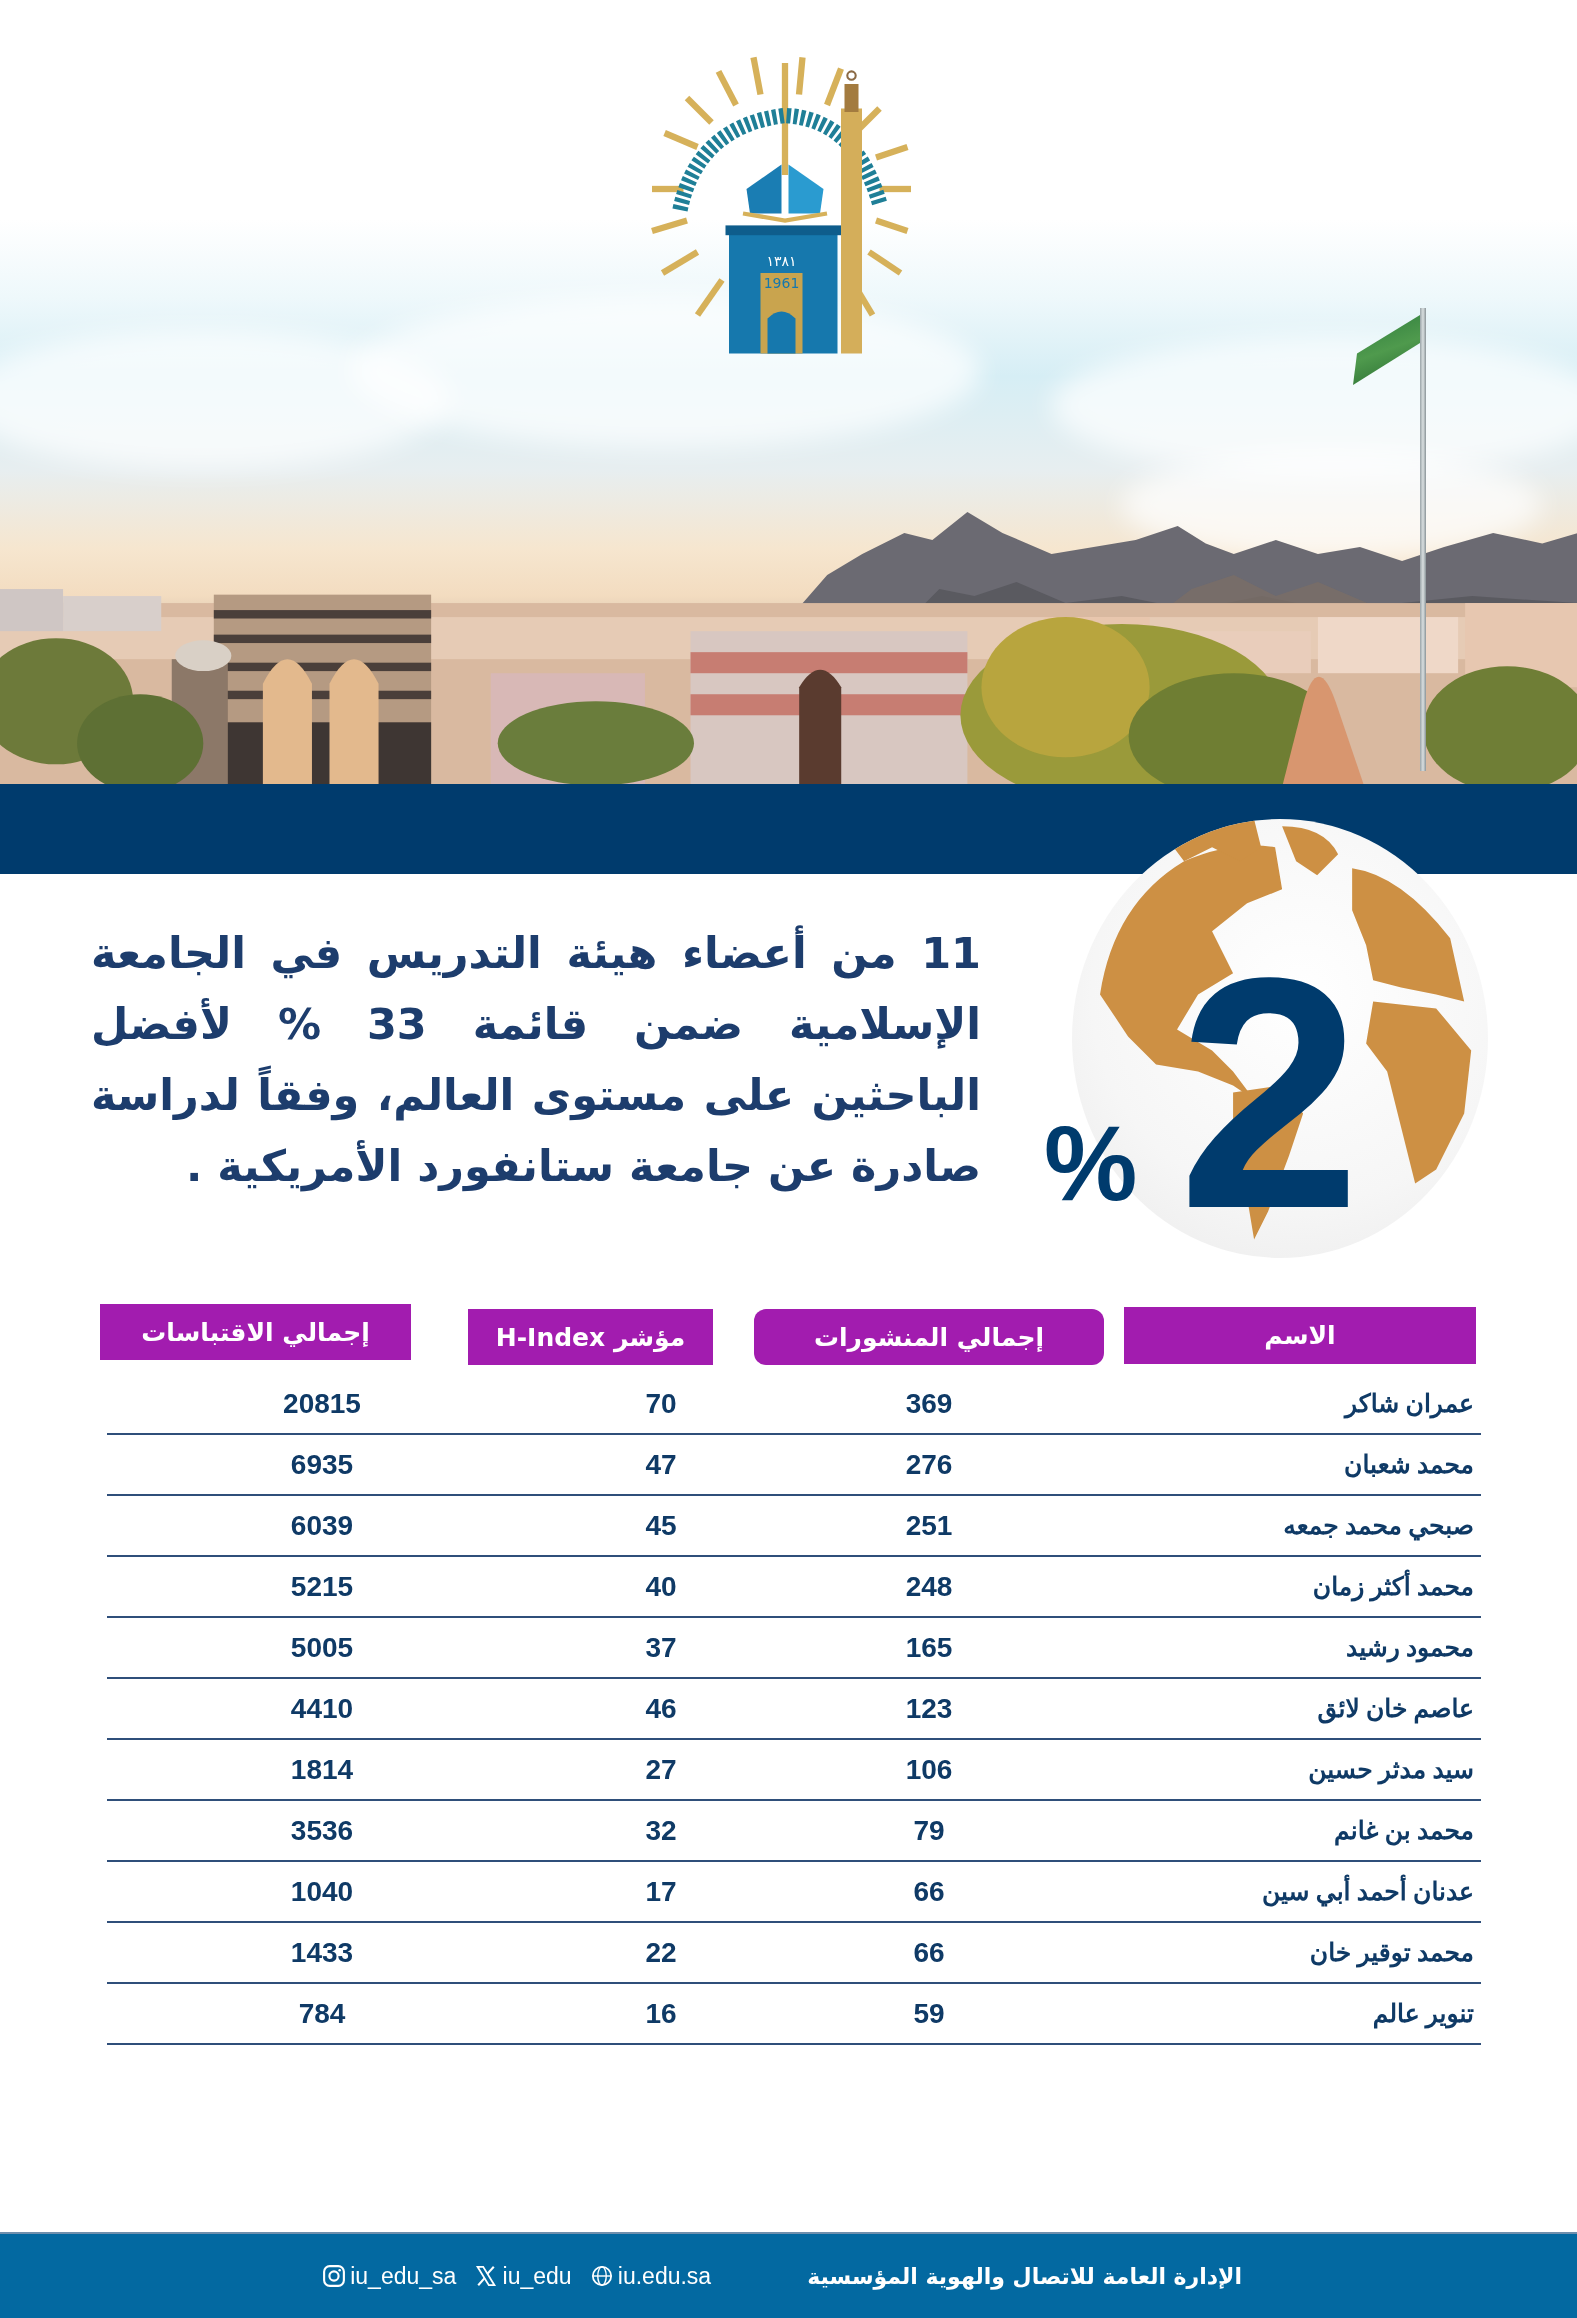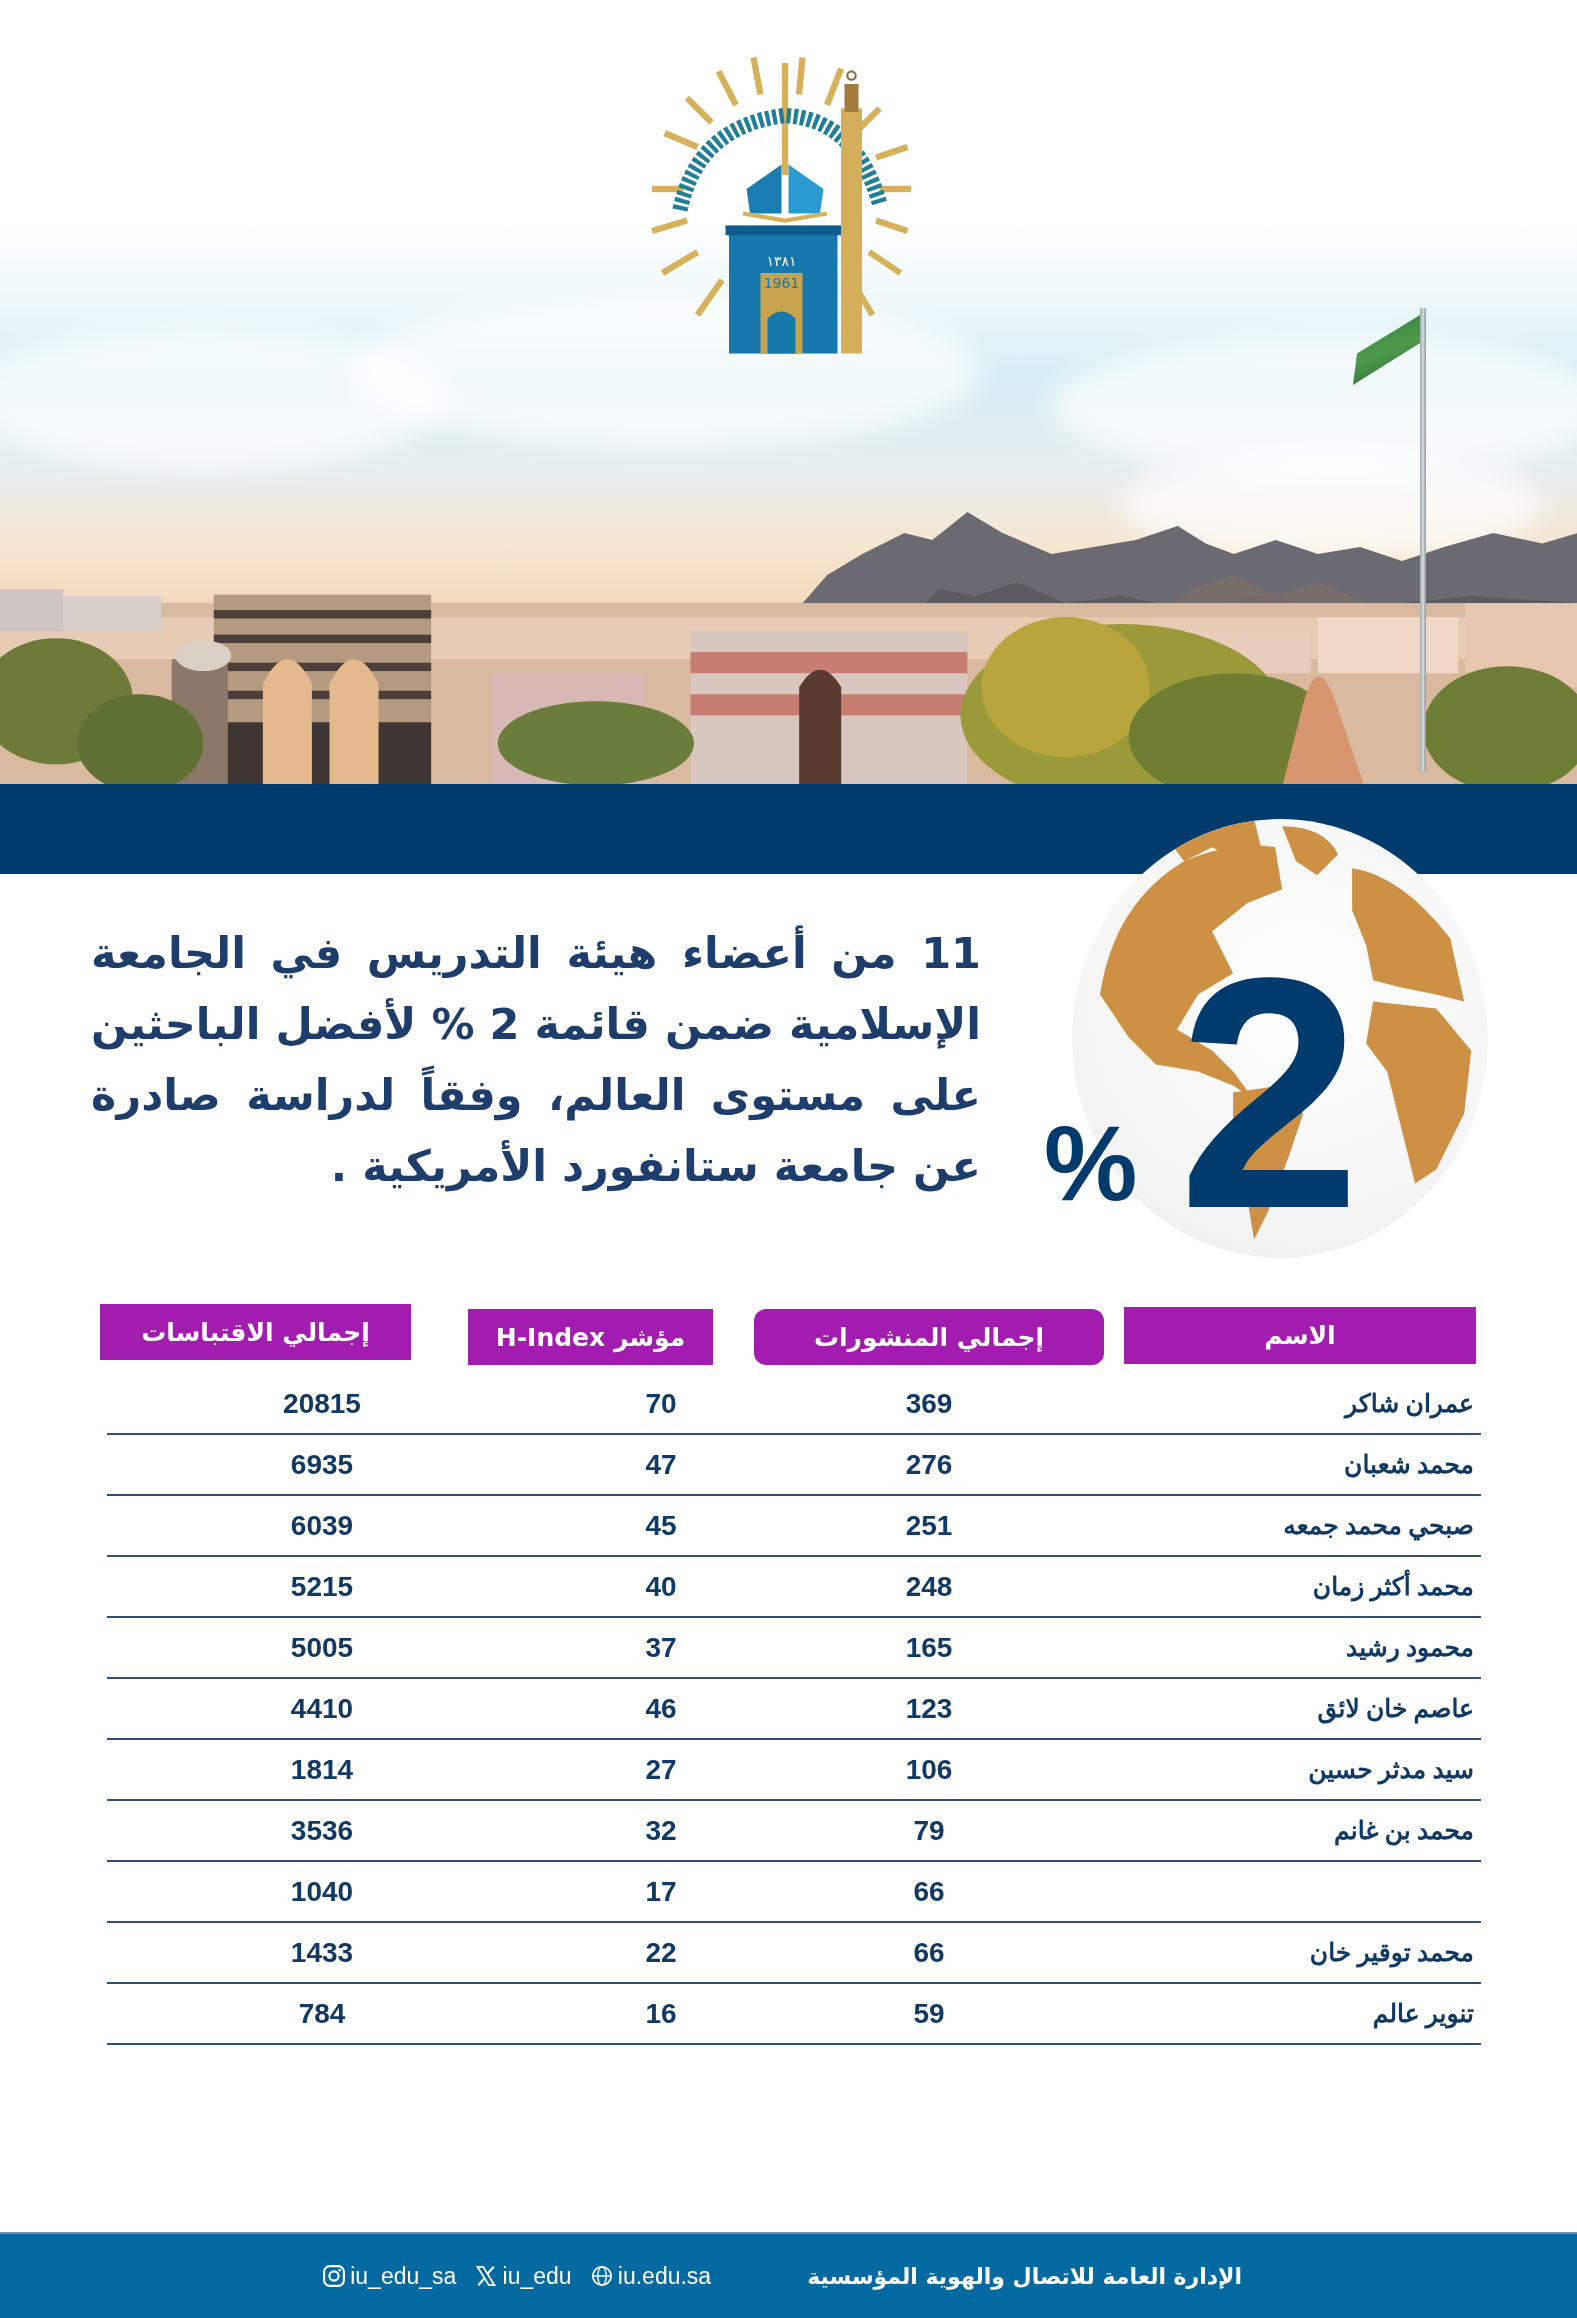--- a/index.html
+++ b/index.html
@@ -168,21 +168,21 @@
       <path d="M300,10 Q360,10 380,50 L350,80 L320,60 Z" fill="#cd9044"></path>
       <path d="M230,390 L300,380 L330,420 L310,480 L280,560 L260,600 L250,540 L230,470 Z" fill="#cd9044"></path>
       <path d="M400,70 Q470,80 540,170 L560,260 L520,250 L470,240 L430,230 L420,180 L400,130 Z" fill="#cd9044"></path>
       <path d="M430,260 L520,270 L570,330 L560,420 L520,500 L490,520 L470,440 L450,360 L420,320 Z" fill="#cd9044"></path>
     </svg>
   </div>
 </div>
 <div class="big-two">2</div>
 <div class="pct">%</div>
 
-<div class="intro">11 من أعضاء هيئة التدريس في الجامعة الإسلامية ضمن قائمة 2 % لأفضل الباحثين على مستوى العالم، وفقاً لدراسة صادرة عن جامعة ستانفورد الأمريكية .</div>
+<div class="intro">11 من أعضاء هيئة التدريس في الجامعة الإسلامية ضمن قائمة 33 % لأفضل الباحثين على مستوى العالم، وفقاً لدراسة صادرة عن جامعة ستانفورد الأمريكية .</div>
 
 <div class="th name">الاسم</div>
 <div class="th pub">إجمالي المنشورات</div>
 <div class="th hidx">مؤشر H-Index</div>
 <div class="th cit">إجمالي الاقتباسات</div>
 
 <div class="rows">
   <div class="row">
     <div class="cell name">عمران شاكر</div>
     <div class="cell pub">369</div>
@@ -225,20 +225,21 @@
     <div class="cell hidx">27</div>
     <div class="cell cit">1814</div>
   </div>
   <div class="row">
     <div class="cell name">محمد بن غانم</div>
     <div class="cell pub">79</div>
     <div class="cell hidx">32</div>
     <div class="cell cit">3536</div>
   </div>
   <div class="row">
+    <div class="cell name">عدنان أحمد أبي سين</div>
     <div class="cell pub">66</div>
     <div class="cell hidx">17</div>
     <div class="cell cit">1040</div>
   </div>
   <div class="row">
     <div class="cell name">محمد توقير خان</div>
     <div class="cell pub">66</div>
     <div class="cell hidx">22</div>
     <div class="cell cit">1433</div>
   </div>

